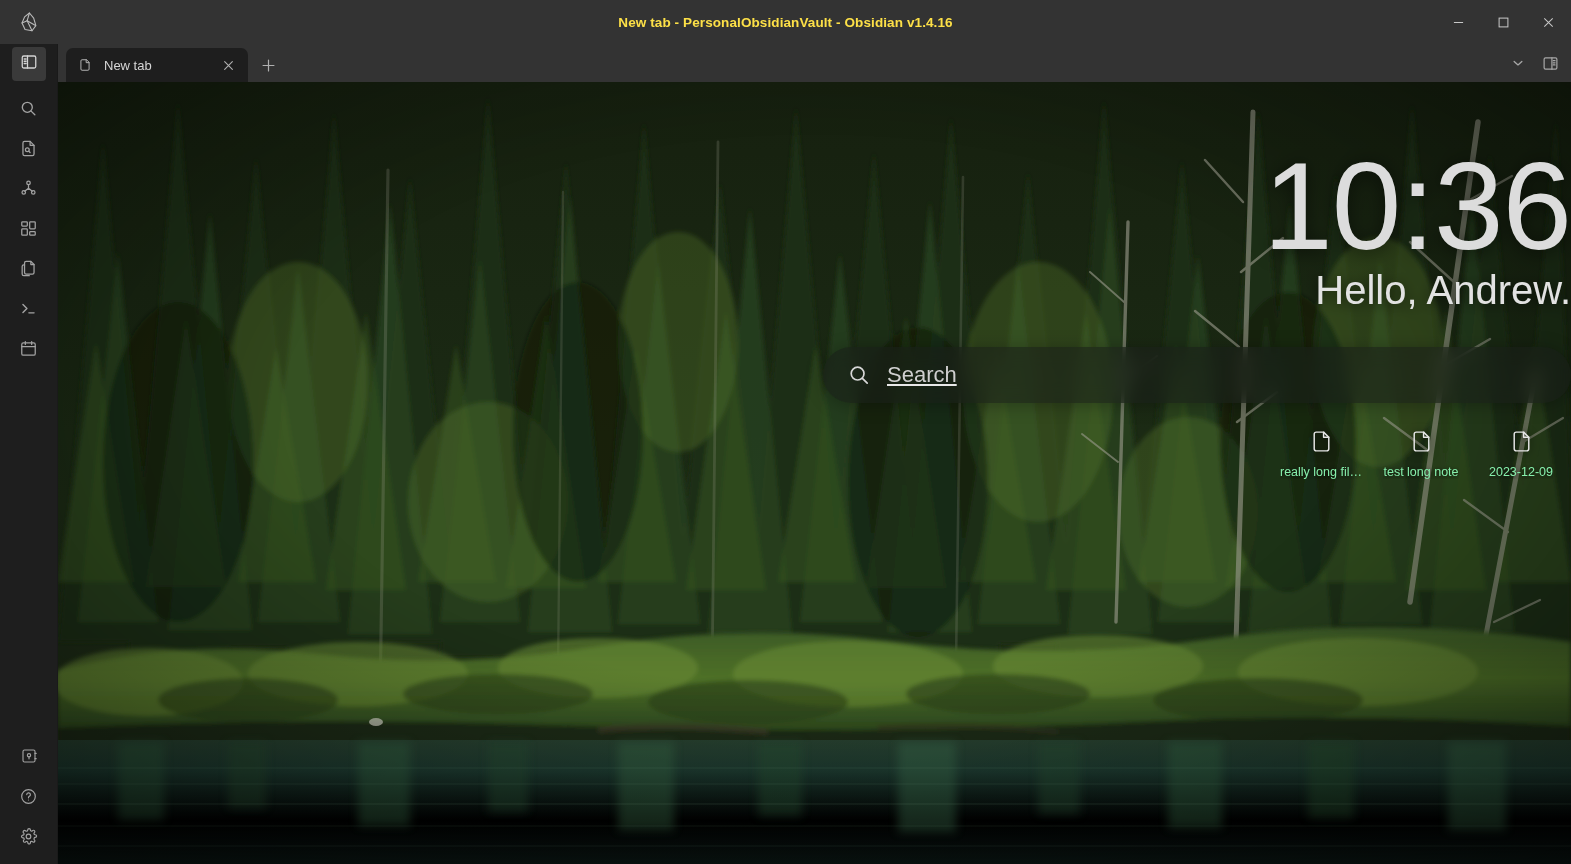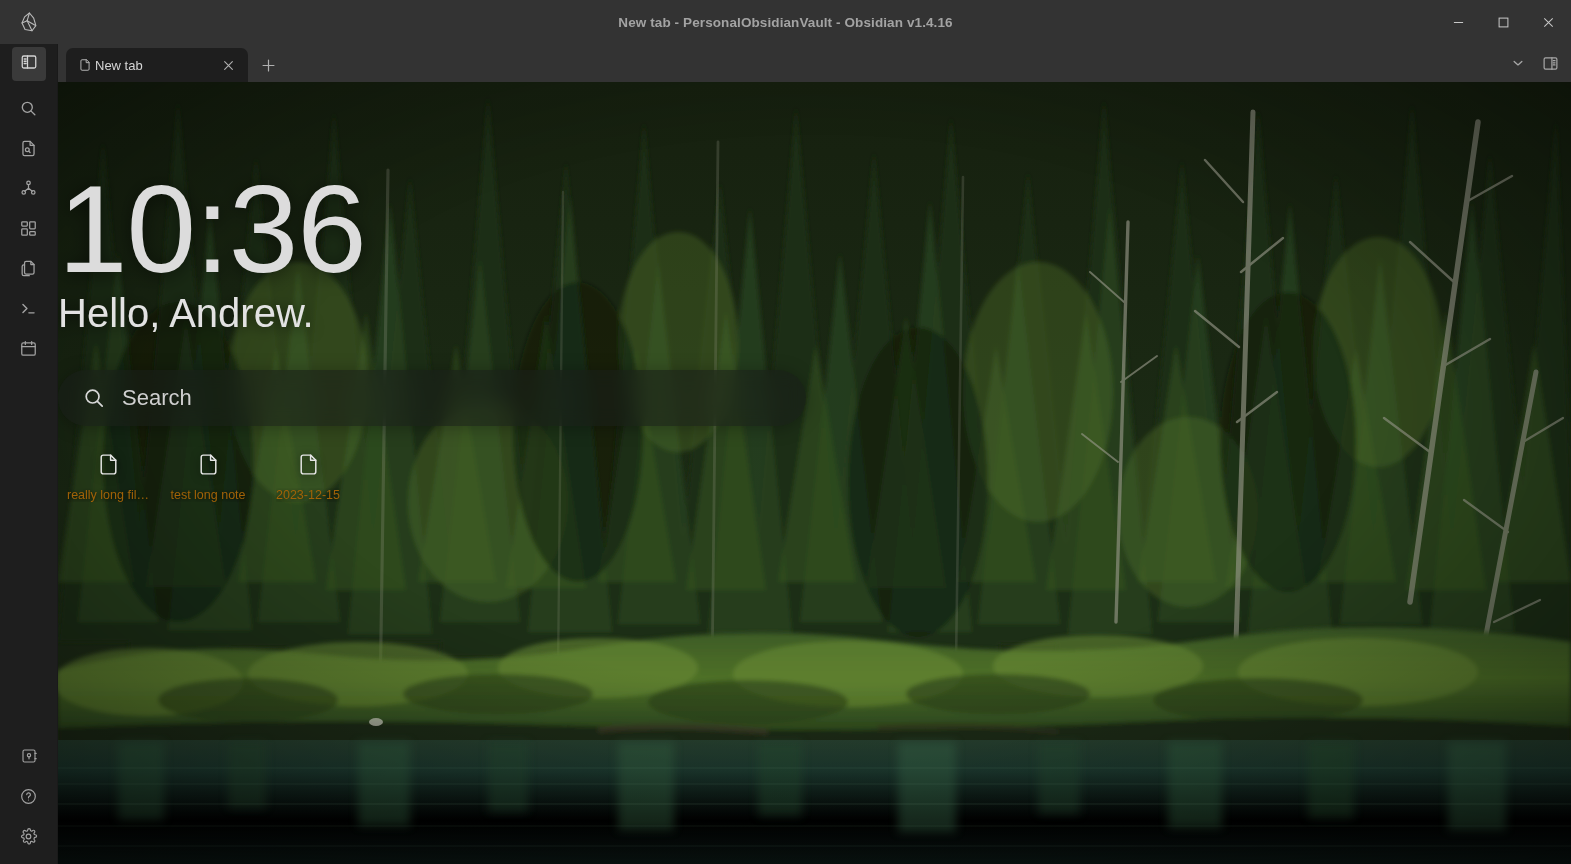--- a/index.html
+++ b/index.html
@@ -26,21 +26,21 @@
     user-select:none;
   }
   .logo-slot {
     width:58px; height:44px;
     display:flex; align-items:center; justify-content:center;
   }
   .title-text {
     position:absolute; left:0; right:0;
     text-align:center;
     font-size:13.5px; font-weight:bold;
-    color:#a3a3a3;
+    color:#fde047;
     letter-spacing:.1px;
     pointer-events:none;
   }
   .win-controls {
     position:absolute; right:0; top:0;
     height:44px; display:flex;
   }
   .win-btn {
     width:45px; height:44px;
     display:flex; align-items:center; justify-content:center;
@@ -78,21 +78,21 @@
     background:#333333;
     display:flex; align-items:flex-end;
     position:relative;
   }
   .tab {
     height:34px; min-width:182px; max-width:182px;
     background:#1e1e1e;
     border-radius:7px 7px 0 0;
     display:flex; align-items:center;
     padding:0 10px 0 12px;
-    gap:3px; margin-left:8px;
+    gap:12px; margin-left:8px;
     color:#cfcfcf;
   }
   .tab-file-icon { color:#b5b5b5; display:flex; align-items:center; }
   .tab-label {
     flex:1; font-size:13px; color:#d6d6d6;
     white-space:nowrap; overflow:hidden; text-overflow:ellipsis;
   }
   .tab-close {
     width:20px; height:20px; border-radius:3px;
     display:flex; align-items:center; justify-content:center;
@@ -119,22 +119,22 @@
     flex:1; position:relative; overflow:hidden;
     background:#0d1410;
   }
   .wallpaper { position:absolute; inset:0; }
   .wallpaper svg { width:100%; height:100%; display:block; }
 
   
   .center {
     position:absolute; inset:0;
     display:flex; flex-direction:column;
-    align-items:flex-start;
-    padding-top:84px;
+    align-items:flex-end;
+    padding-top:61px;
     z-index:5;
   }
   .clock {
     font-size:125px; line-height:1.0;
     font-weight:300;
     color:#dcdcdc;
     letter-spacing:-1px;
     text-shadow:0 2px 18px rgba(0,0,0,.55);
   }
   .greeting {
@@ -151,37 +151,37 @@
     backdrop-filter:blur(9px);
     -webkit-backdrop-filter:blur(9px);
     display:flex; align-items:center;
     padding:0 24px; gap:16px;
     box-shadow:0 2px 18px rgba(0,0,0,.28);
   }
   .search-icon { color:#d8d8d8; display:flex; align-items:center; flex:0 0 auto; }
   .search-input {
     flex:1; background:transparent; border:none; outline:none;
     font-family:"Liberation Sans", sans-serif;
-    font-size:22px; font-weight:300; color:#e8e8e8;
+    font-size:22px; font-weight:300; color:#e8e8e8;text-decoration:underline;
   }
   .search-input::placeholder { color:#cfcfcf; opacity:1; }
 
   .shortcuts {
     margin-top:22px;
     display:flex; align-items:flex-start;
     gap:0;
   }
   .shortcut {
     width:100px;
     display:flex; flex-direction:column; align-items:center;
     gap:7px; padding:4px 2px; border-radius:6px;
   }
   .sc-icon { color:#e6e6e6; filter:drop-shadow(0 1px 4px rgba(0,0,0,.7)); }
   .sc-label {
-    font-size:12.5px; color:#a16207;
+    font-size:12.5px; color:#86efac;
     white-space:nowrap; overflow:hidden; text-overflow:ellipsis;
     max-width:96px;
     text-shadow:0 1px 5px rgba(0,0,0,.8);
   }
 </style>
 </head>
 <body>
 
 <div class="app">
 
@@ -601,21 +601,21 @@
               <span class="sc-label">test long note</span>
             </div>
 
             <div class="shortcut">
               <span class="sc-icon">
                 <svg width="25" height="25" viewBox="0 0 24 24" fill="none" stroke="currentColor" stroke-width="1.4" stroke-linecap="round" stroke-linejoin="round">
                   <path d="M14 3H7a2 2 0 0 0-2 2v14a2 2 0 0 0 2 2h10a2 2 0 0 0 2-2V8z"></path>
                     <path d="M14 3v5h5"></path>
                 </svg>
               </span>
-              <span class="sc-label">2023-12-15</span>
+              <span class="sc-label">2023-12-09</span>
             </div>
 
 
 
           </div>
         </div>
 
       </div>
     </div>
   </div>

